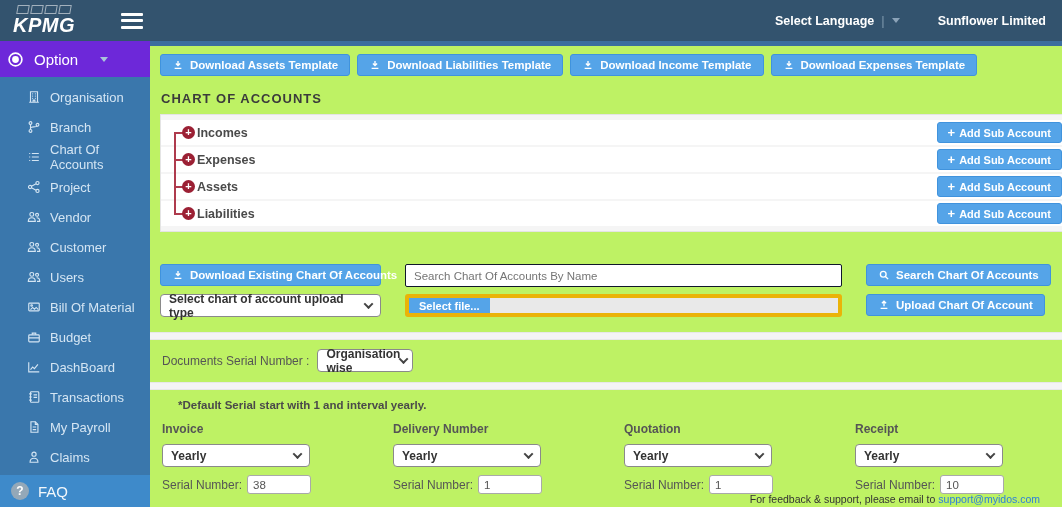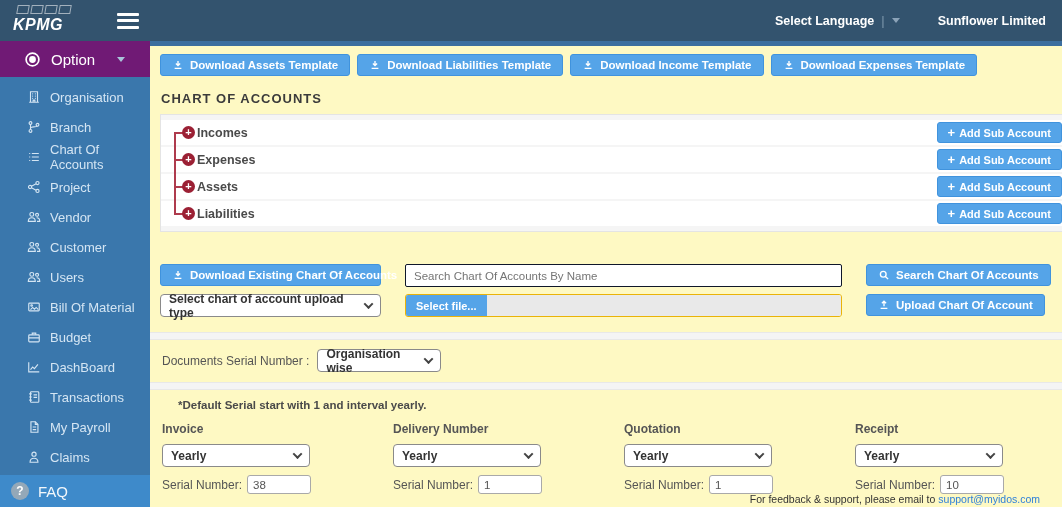--- a/index.html
+++ b/index.html
@@ -5,41 +5,41 @@
   * { box-sizing: border-box; margin: 0; padding: 0; }
   html,body { width:1062px; height:507px; overflow:hidden; }
   body { font-family:"Liberation Sans", sans-serif; background:#fff; }
   .app { position:relative; width:1062px; height:507px; overflow:hidden; background:#fff; }
 
   
   .header { position:absolute; top:0; left:0; right:0; height:41px; background:#33536e; display:flex; align-items:center; }
   .logo { margin-left:13px; display:flex; flex-direction:column; }
   .logo-boxes { display:flex; gap:2px; transform:skewX(-10deg); margin-left:4px; }
   .logo-boxes span { width:12px; height:9px; border:1px solid rgba(255,255,255,.55); }
-  .logo-text { color:#fff; font-size:16px; font-weight:bold; font-style:italic; line-height:22px; letter-spacing:.5px; }
+  .logo-text { color:#fff; font-size:20px; font-weight:bold; font-style:italic; line-height:22px; letter-spacing:.5px; }
   .hamburger { margin-left:46px; cursor:pointer; }
   .hamburger i { display:block; width:22px; height:3px; background:#fff; margin:3.5px 0; border-radius:1px; }
   .header-right { margin-left:auto; display:flex; align-items:center; padding-right:16px; }
   .lang-label { color:#fff; font-weight:bold; font-size:12.5px; cursor:pointer; }
   .hdr-divider { color:#7e97ac; margin:0 7px; font-size:13px; }
   .caret-down { width:0; height:0; border-left:4px solid transparent; border-right:4px solid transparent; border-top:5px solid #8ba3b8; display:inline-block; }
   .company { color:#fff; font-weight:bold; font-size:12.5px; margin-left:38px; }
 
   
   .sidebar { position:absolute; top:41px; left:0; width:150px; bottom:0; background:#3a77ac; }
-  .option-row { height:36px; background:#701a75; display:flex; align-items:center; padding-left:24px; gap:10px; color:#fff; font-size:15px; cursor:pointer; }
+  .option-row { height:36px; background:#6d28d9; display:flex; align-items:center; padding-left:7px; gap:10px; color:#fff; font-size:15px; cursor:pointer; }
   .option-caret { width:0; height:0; border-left:4px solid transparent; border-right:4px solid transparent; border-top:5px solid #a9c4da; margin-left:12px; }
   .nav { padding-top:5px; }
   .nav-item { height:30px; display:flex; align-items:center; padding-left:27px; gap:9px; color:#d4e5f3; font-size:13px; cursor:pointer; }
   .nav-item svg { flex:none; }
   .faq-row { position:absolute; left:0; right:0; bottom:0; height:32px; background:#3e8aca; display:flex; align-items:center; padding-left:11px; gap:9px; color:#f2f7fb; font-size:15px; cursor:pointer; }
   .faq-icon { width:18px; height:18px; border-radius:50%; background:#94a8b8; color:#fff; font-weight:bold; font-size:12px; line-height:18px; text-align:center; }
 
   
-  .main { position:absolute; left:150px; top:41px; right:0; bottom:0; background:#fef9c3; overflow:hidden; }
+  .main { position:absolute; left:150px; top:41px; right:0; bottom:0; background:#bef264; overflow:hidden; }
   .top-strip { height:5px; background:#3c6e9e; }
 
   .btn { display:inline-flex; align-items:center; gap:6px; background:#55a4e8; color:#fff; border:1px solid #4093dd; border-radius:3px; font-size:11.5px; font-weight:bold; padding:4px 11px; white-space:nowrap; cursor:pointer; }
   .btn svg { flex:none; }
 
   .toolbar { display:flex; gap:7px; margin:8px 0 0 10px; }
 
   .page-title { margin:15px 0 0 11px; font-size:13px; font-weight:bold; letter-spacing:1px; color:#3b3b3b; }
 
   
@@ -51,32 +51,32 @@
   .node-icon { position:relative; z-index:2; margin-left:21px; width:13px; height:13px; border-radius:50%; background:#9b2034; color:#fff; font-size:11px; font-weight:bold; line-height:12px; text-align:center; flex:none; cursor:pointer; }
   .tree-label { margin-left:2px; font-size:12.5px; font-weight:bold; color:#4a4a4a; }
   .add-btn { position:absolute; right:0; top:2px; height:21px; padding:0 10px; display:flex; align-items:center; gap:4px; background:#55a4e8; border:1px solid #4093dd; border-radius:3px; color:#fff; font-size:11px; font-weight:bold; cursor:pointer; }
   .plus-glyph { font-size:13px; font-weight:bold; line-height:11px; }
 
   
   .coa-grid { display:grid; grid-template-columns:221px 437px auto; column-gap:24px; row-gap:7px; margin:32px 0 0 10px; align-items:start; }
   .text-input { width:100%; height:23px; border:1px solid #0f172a; border-radius:2px; padding:2px 8px; font-size:11.5px; color:#555; font-family:"Liberation Sans",sans-serif; }
   .select-box { height:23px; background:#fff; border:1px solid #8a8a8a; border-radius:4px; display:flex; align-items:center; justify-content:space-between; padding:0 8px; font-size:12px; font-weight:bold; color:#333; cursor:pointer; }
   .chev { width:7px; height:7px; border-right:2px solid #444; border-bottom:2px solid #444; transform:rotate(45deg) translate(-1px,-1px); flex:none; }
-  .file-control { display:flex; height:23px; border:1px solid #eab308; border-radius:3px; overflow:hidden; width:100%; }
+  .file-control { display:flex; height:23px; border:4px solid #eab308; border-radius:3px; overflow:hidden; width:100%; }
   .file-btn { background:#55a4e8; color:#fff; font-size:11px; font-weight:bold; padding:0 10px; display:flex; align-items:center; cursor:pointer; white-space:nowrap; }
   .file-area { flex:1; background:#e9e9e9; }
   .col3-btn { width:fit-content; }
 
   .band { height:8px; background:#f4f4f4; border-top:1px solid #e8e8e8; border-bottom:1px solid #e8e8e8; }
   .band1 { margin-top:15px; }
   .band2 { margin-top:10px; }
 
   .doc-row { display:flex; align-items:center; gap:8px; margin:9px 0 0 12px; }
   .doc-label { font-size:12px; color:#555; }
-  .doc-select { width:124px; }
+  .doc-select { width:96px; }
 
   .note { margin:9px 0 0 28px; font-size:11.5px; font-weight:bold; color:#4a4a4a; }
 
   .serial-grid { display:grid; grid-template-columns:repeat(4,231px); margin:11px 0 0 12px; }
   .g-label { font-size:12px; font-weight:bold; color:#555; margin-bottom:8px; }
   .g-select { width:148px; margin-bottom:8px;text-align:center; }
   .g-serial { display:flex; align-items:center; gap:5px; font-size:12px; color:#555; }
   .serial-input { width:64px; height:19px; border:1px solid #a9a9a9; border-radius:3px; padding:2px 5px; font-size:11.5px; color:#555; font-family:"Liberation Sans",sans-serif; }
 
   .next-row { margin-top:14px; border-top:1px solid #dcdcdc; padding:7px 0 0 12px; display:grid; grid-template-columns:repeat(4,231px); }

